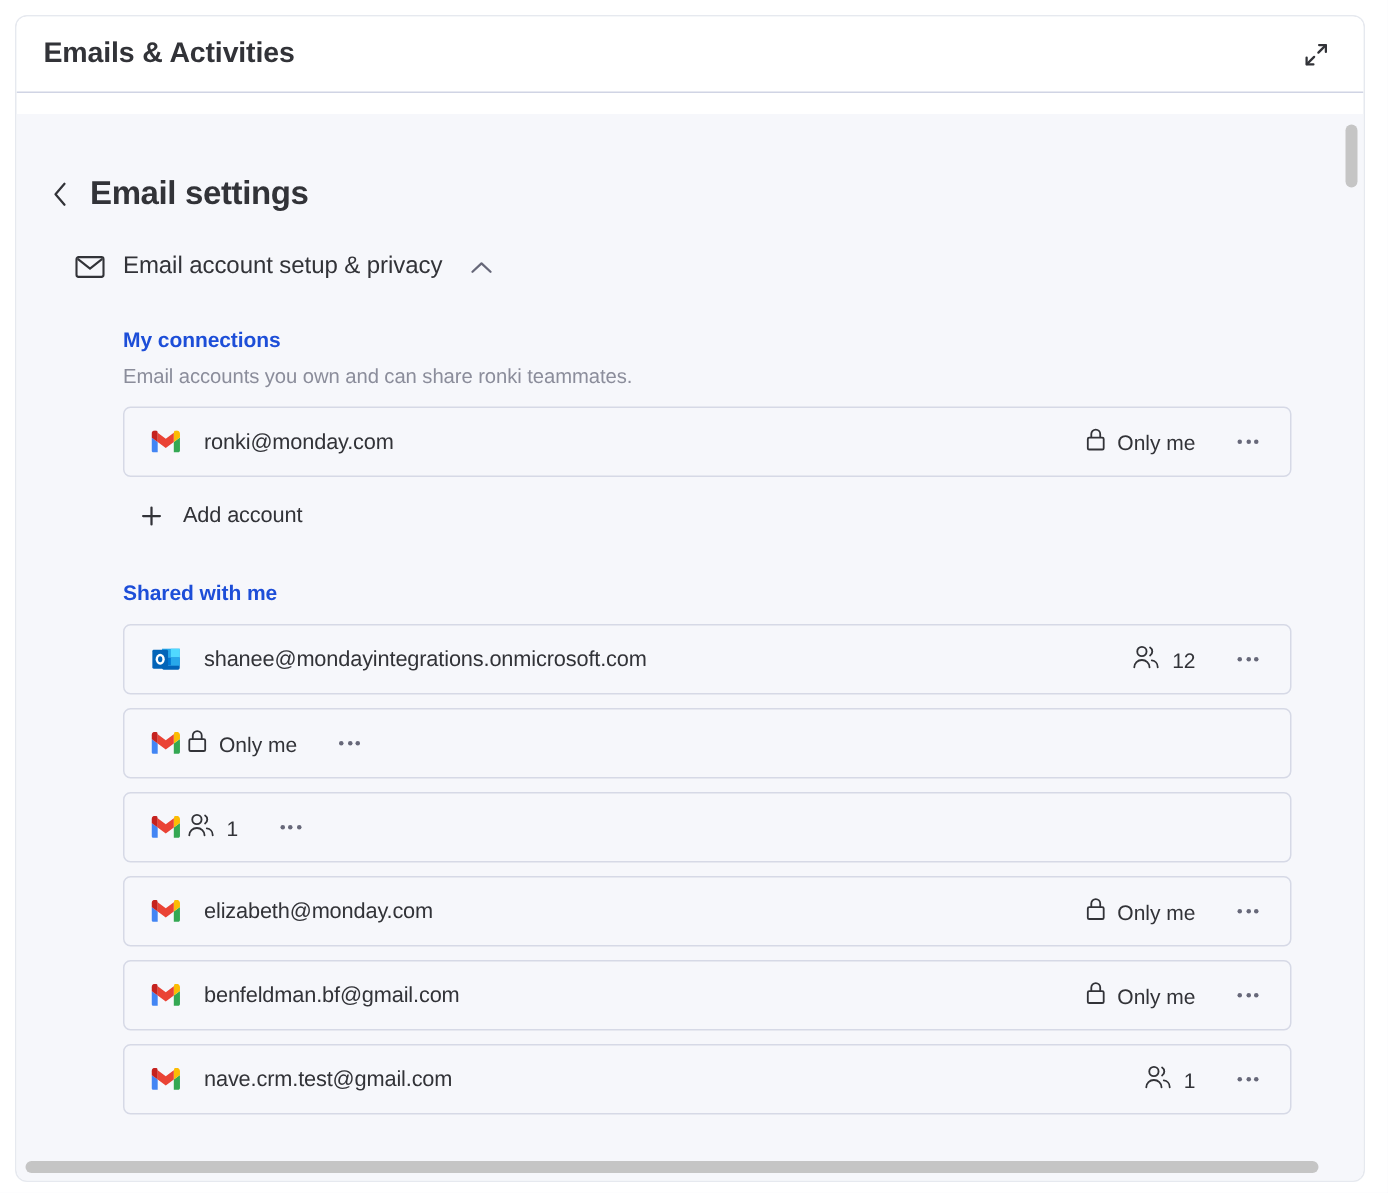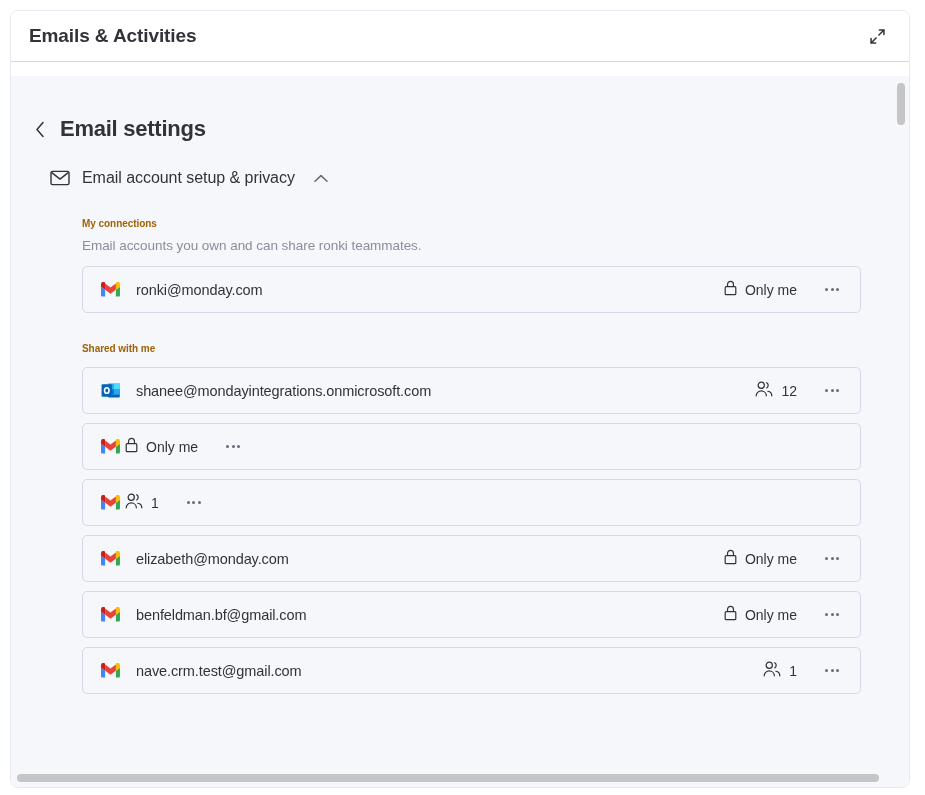--- a/index.html
+++ b/index.html
@@ -104,23 +104,23 @@
   }
   .section-head .chev {
     display: flex; align-items: center; justify-content: center;
     width: 20px; height: 20px; color: #676879;
     margin-left: 4px;
   }
 
   
   .group { padding-left: 71px; padding-right: 36px; }
   .group-title {
-    font-size: 10px;
+    font-size: 14px;
     font-weight: 700;
-    color: #a16207;
+    color: #1d4ed8;
     margin-top: 30px;
     letter-spacing: -0.05px;
   }
   .group-sub {
     font-size: 13.5px;
     color: #8b8d9b;
     margin-top: 9px;
     letter-spacing: -0.05px;
   }
 
@@ -289,20 +289,28 @@
               </span>
               <span class="dots">
                   <i></i>
                   <i></i>
                   <i></i>
                 </span>
             </span>
           </div>
         </div>
 
+        <div class="add-acct">
+          <span class="plus">
+            <svg width="14" height="14" viewBox="0 0 14 14" fill="none" stroke="#323338" stroke-width="1.5" stroke-linecap="round">
+              <path d="M7 1.4v11.2M1.4 7h11.2"></path>
+            </svg>
+          </span>
+          <span>Add account</span>
+        </div>
       </div>
 
       <div class="group">
         <div class="group-title">Shared with me</div>
         <div class="rows" id="shared-rows">
             <div class="acct-row">
               <span class="acct-ico">
                 <svg class="outlook" viewBox="0 0 20 20">
                   <rect x="7.4" y="2.6" width="12.4" height="6" fill="#28a8ea"></rect>
                   <rect x="7.4" y="8.6" width="12.4" height="6" fill="#0078d4"></rect>

